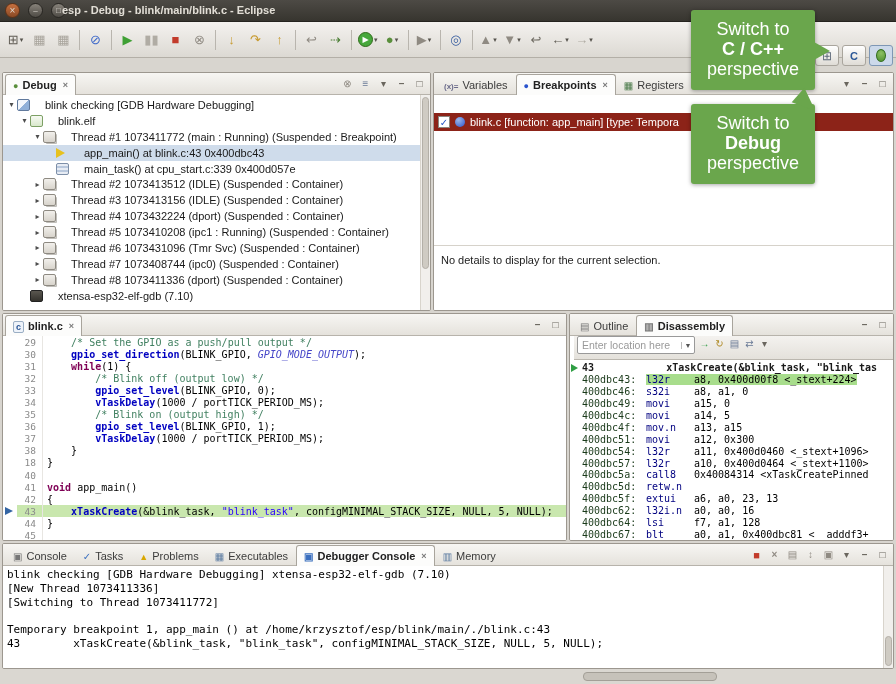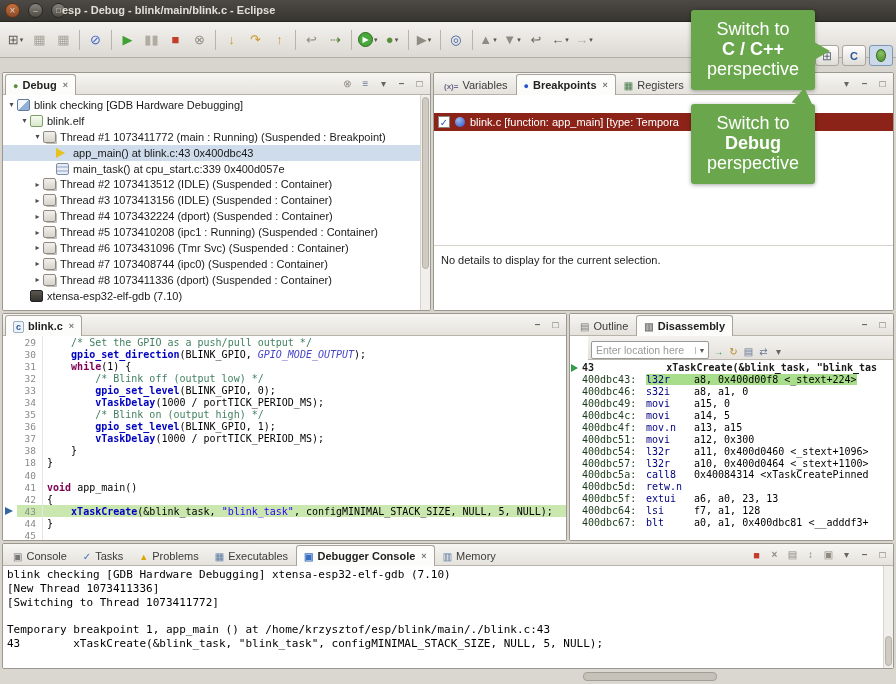--- a/index.html
+++ b/index.html
@@ -77,21 +77,21 @@
   .hic.jump-to-pc-icon::before{content:"→";color:#2f9e44;font-weight:bold}
   .hic.refresh-icon::before{content:"↻";color:#b08c2a}
   .hic.show-source-icon::before{content:"▤";color:#6a7a96}
   .hic.sync-icon::before{content:"⇄";color:#6a7a96}
 
   
   .tree{position:absolute;top:22px;left:0;right:10px;bottom:0;background:#fff;overflow:hidden;padding-top:2px}
   .trow{height:15.9px;display:flex;align-items:center;white-space:nowrap}
   .trow.selected{background:#cfdceb}
   .twist{width:11px;font-size:8px;color:#4d4d4d;text-align:center;flex:none}
-  .tlabel{margin-left:4px}
+  .tlabel{margin-left:15px}
   .ti{width:13px;height:12px;flex:none;position:relative;border-radius:2px}
   .ti-launch{background:linear-gradient(135deg,#f2f6fb 49%,#90b0d8 51%);border:1px solid #60799c}
   .ti-elf{background:linear-gradient(#f7faf3,#d9e8cc);border:1px solid #7da065}
   .ti-thread{background:linear-gradient(#f2f0ec,#d8d4cc);border:1px solid #8e8a82;box-shadow:2px 2px 0 -1px rgba(140,136,128,.55)}
   .ti-frame{background:repeating-linear-gradient(180deg,#e7ecf4 0 2px,#b9c8dd 2px 4px);border:1px solid #7d8fa8}
   .ti-frame-current{width:0;height:0;border:none;border-radius:0;border-left:9px solid #e7c11e;border-top:5px solid transparent;border-bottom:5px solid transparent;margin:0 4px 0 0}
   .ti-gdb{background:linear-gradient(#5a5750,#34322d);border:1px solid #222}
   .vsb{position:absolute;right:0;top:22px;bottom:0;width:10px;background:#f1efec;border-left:1px solid #d8d4cc}
   .vthumb{position:absolute;left:1px;right:1px;top:2px;height:80%;background:#cfcbc3;border:1px solid #b3afa7;border-radius:4px;display:block}
   .vthumb.short{top:auto;bottom:2px;height:30px}
@@ -113,21 +113,21 @@
   .ed-line.current .ed-num,.ed-line.current .ed-code{background:#c9e7ae}
   .sy-c{color:#3f7f5f}
   .sy-k{color:#7f0055;font-weight:bold}
   .sy-s{color:#2a00ff}
   .sy-fn{color:#0000c0;font-weight:bold}
   .sy-m{color:#4646c8;font-style:italic}
   .sy-d{font-weight:normal;color:#000}
   .sy-p{color:#000}
 
   
-  .dis-toolbar{position:absolute;top:22px;left:18px;right:0;height:24px;background:linear-gradient(#f4f2ef,#e4e1db);border-bottom:1px solid #bbb7af;display:flex;align-items:flex-end;padding:0 3px;gap:2px}
+  .dis-toolbar{position:absolute;top:22px;left:4px;right:0;height:24px;background:linear-gradient(#f4f2ef,#e4e1db);border-bottom:1px solid #bbb7af;display:flex;align-items:flex-start;padding:0 3px;gap:2px}
   .loc-combo{width:118px;height:18px;background:#fff;border:1px solid #999;border-radius:2px;display:flex;align-items:center;overflow:hidden;flex:none}
   .loc-combo .txt{flex:1;padding:0 4px;color:#9a9a9a;font-size:10.5px;white-space:nowrap;overflow:hidden}
   .loc-combo .dd{width:13px;border-left:1px solid #bbb;font-size:7px;color:#555;text-align:center;flex:none}
   .dis-body{position:absolute;top:46px;left:0;right:0;bottom:0;background:#fff;font-family:"DejaVu Sans Mono",monospace;font-size:10px;overflow:hidden;padding-top:2px}
   .drow{height:11.9px;display:flex;white-space:pre;align-items:center}
   .drow.src .dsrc{font-weight:bold}
   .dmark{width:12px;flex:none;position:relative;height:100%}
   .dmark.srcmark::before{content:"";position:absolute;left:1px;top:2px;width:0;height:0;border-left:7px solid #2f9e44;border-top:4px solid transparent;border-bottom:4px solid transparent}
   .daddr{width:64px;flex:none;color:#1a3a1a}
   .dmn{display:inline-block;width:48px;color:#000080}
@@ -459,20 +459,21 @@
         <div class="drow"><span class="dmark"></span><span class="daddr">400dbc46:</span><span class="instr"><span class="dmn">s32i</span><span class="dops">a8, a1, 0</span></span></div>
         <div class="drow"><span class="dmark"></span><span class="daddr">400dbc49:</span><span class="instr"><span class="dmn">movi</span><span class="dops">a15, 0</span></span></div>
         <div class="drow"><span class="dmark"></span><span class="daddr">400dbc4c:</span><span class="instr"><span class="dmn">movi</span><span class="dops">a14, 5</span></span></div>
         <div class="drow"><span class="dmark"></span><span class="daddr">400dbc4f:</span><span class="instr"><span class="dmn">mov.n</span><span class="dops">a13, a15</span></span></div>
         <div class="drow"><span class="dmark"></span><span class="daddr">400dbc51:</span><span class="instr"><span class="dmn">movi</span><span class="dops">a12, 0x300</span></span></div>
         <div class="drow"><span class="dmark"></span><span class="daddr">400dbc54:</span><span class="instr"><span class="dmn">l32r</span><span class="dops">a11, 0x400d0460 &lt;_stext+1096&gt;</span></span></div>
         <div class="drow"><span class="dmark"></span><span class="daddr">400dbc57:</span><span class="instr"><span class="dmn">l32r</span><span class="dops">a10, 0x400d0464 &lt;_stext+1100&gt;</span></span></div>
         <div class="drow"><span class="dmark"></span><span class="daddr">400dbc5a:</span><span class="instr"><span class="dmn">call8</span><span class="dops">0x40084314 &lt;xTaskCreatePinned</span></span></div>
         <div class="drow"><span class="dmark"></span><span class="daddr">400dbc5d:</span><span class="instr"><span class="dmn">retw.n</span><span class="dops"></span></span></div>
         <div class="drow"><span class="dmark"></span><span class="daddr">400dbc5f:</span><span class="instr"><span class="dmn">extui</span><span class="dops">a6, a0, 23, 13</span></span></div>
+        <div class="drow"><span class="dmark"></span><span class="daddr">400dbc62:</span><span class="instr"><span class="dmn">l32i.n</span><span class="dops">a0, a0, 16</span></span></div>
         <div class="drow"><span class="dmark"></span><span class="daddr">400dbc64:</span><span class="instr"><span class="dmn">lsi</span><span class="dops">f7, a1, 128</span></span></div>
         <div class="drow"><span class="dmark"></span><span class="daddr">400dbc67:</span><span class="instr"><span class="dmn">blt</span><span class="dops">a0, a1, 0x400dbc81 &lt;__adddf3+</span></span></div>
       </div>
   </div>
 
   <div class="panel" id="p-console">
     <div class="tabs">
       <div class="tabbar">
           <div class="tab">
             <span class="tab-ic console-icon"></span>

